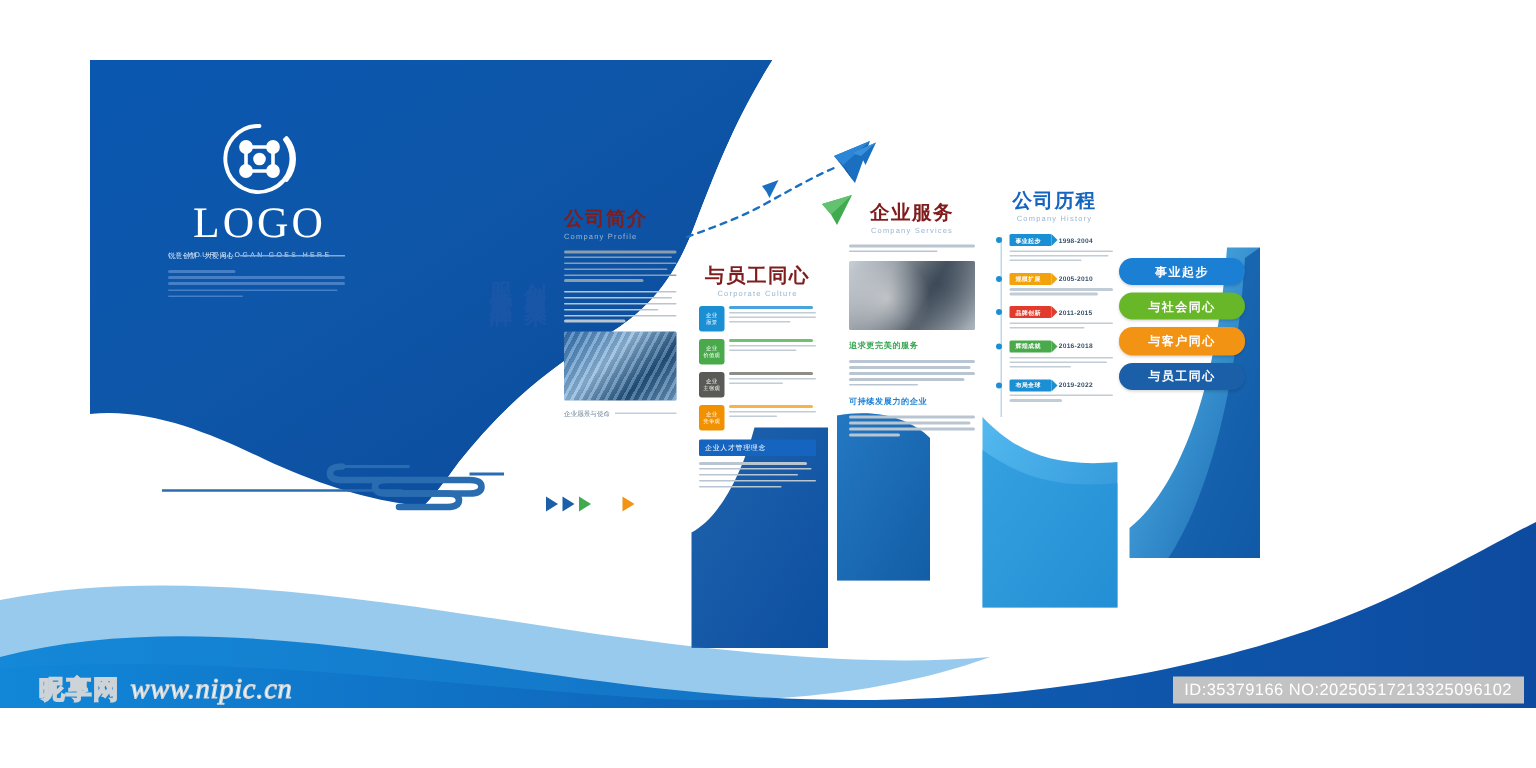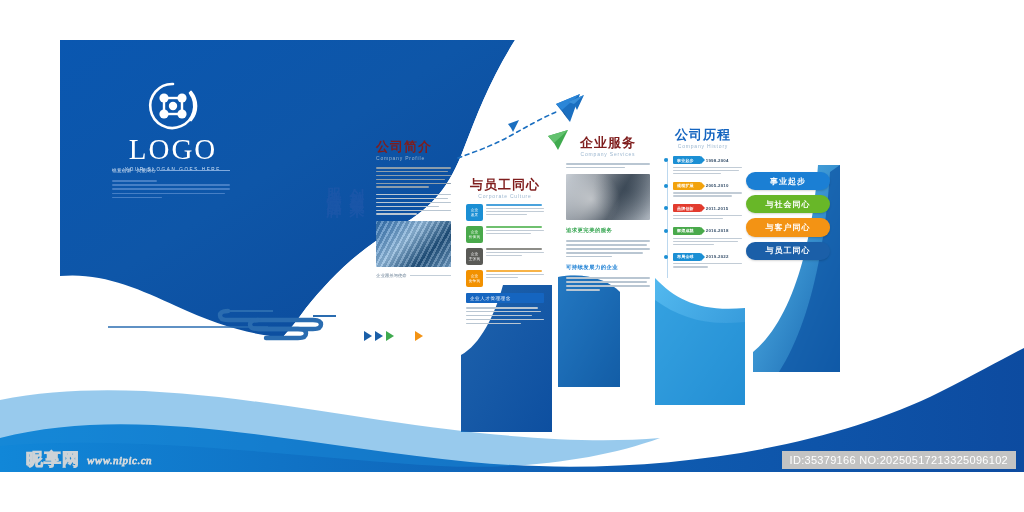--- a/index.html
+++ b/index.html
@@ -99,21 +99,21 @@
   .arrows{position:absolute;left:364px;top:331px;display:flex;align-items:center;gap:3px;}
   .tri{width:0;height:0;border-left:8px solid #1b5fa8;border-top:5px solid transparent;border-bottom:5px solid transparent;}
   .tri.g{border-left-color:#3faa4e;}
   .tri.o{border-left-color:#f39314;margin-left:18px;}
 
   
   .wm{position:absolute;left:26px;bottom:14px;display:flex;align-items:center;gap:7px;
       color:#ffffff;opacity:.95;}
   .wm-cn{font-size:17px;font-weight:700;letter-spacing:1px;color:#0f766e;
          -webkit-text-stroke:1px #d8d8d8;font-family:"DejaVu Sans",sans-serif;}
-  .wm-url{font-size:11px;font-style:italic;color:#fff;-webkit-text-stroke:.8px #dcdcdc;
+  .wm-url{font-size:19px;font-style:italic;color:#fff;-webkit-text-stroke:.8px #dcdcdc;
           font-family:"Liberation Serif",serif;letter-spacing:.5px;}
   .idtag{position:absolute;right:8px;bottom:16px;background:#c3c3c3;color:#fff;font-size:11px;
          padding:3px 8px;letter-spacing:.3px;font-family:"Liberation Sans",sans-serif;}
 </style>
 </head>
 <body>
 
 <div id="stage">
 
   <div class="left-wall">

